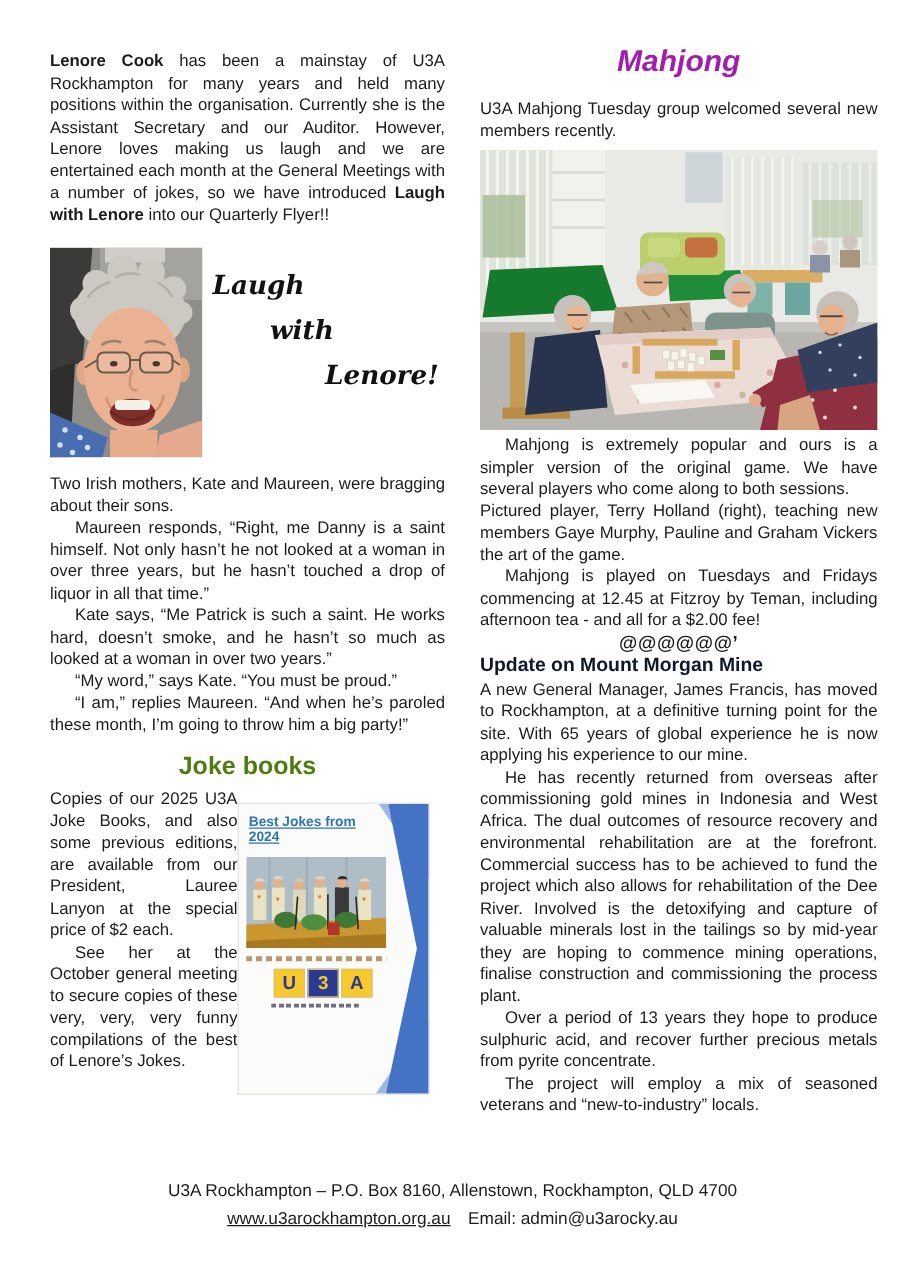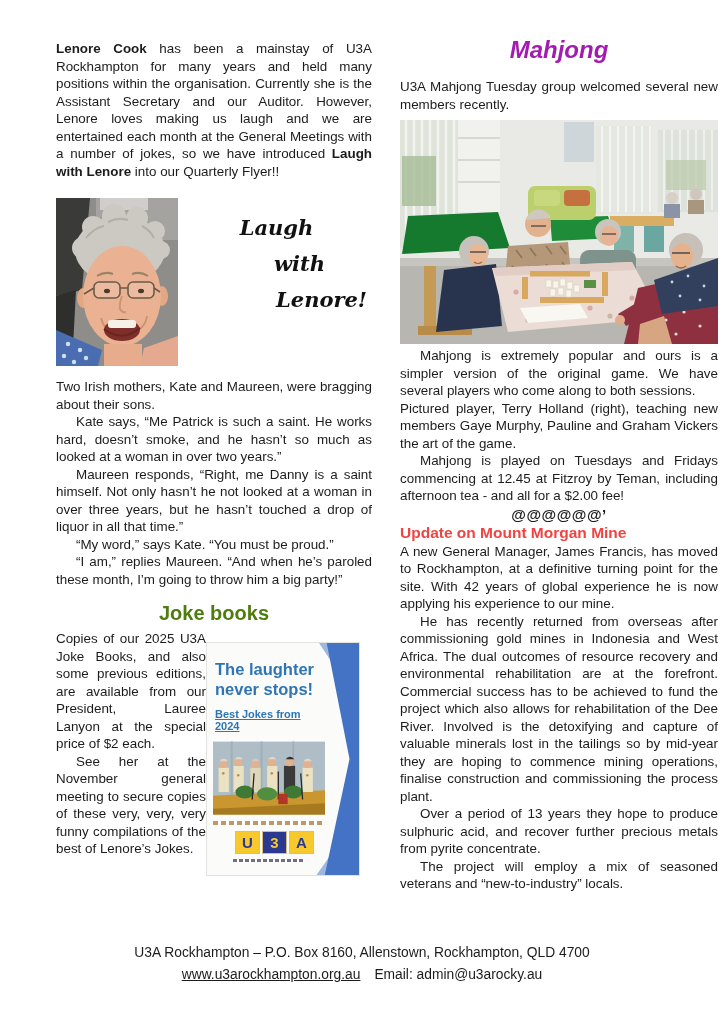--- a/index.html
+++ b/index.html
@@ -1,28 +1,28 @@
 <!DOCTYPE html>
 <html><head>
 <meta charset="utf-8">
 <style>
   html,body{margin:0;padding:0;}
   body{
     width:724px;height:1024px;background:#ffffff;position:relative;overflow:hidden;
     font-family:"Liberation Sans",sans-serif;color:#1c1c1c;
   }
-  .col{position:absolute;top:0;margin-left:16px;}
+  .col{position:absolute;top:0;}
   #col-left{left:40px;width:316px;top:40px;}
   #col-right{left:384px;width:318px;top:32px;}
   p.body{font-size:13.4px;line-height:17.5px;text-align:justify;margin:0;}
   .indent{text-indent:20px;}
   .bold{font-weight:bold;}
 
   
-  .photo-row{position:relative;height:172px;margin-top:18px;text-align:center;}
+  .photo-row{position:relative;height:172px;margin-top:18px;}
   .lenore-frame{width:122px;height:168px;overflow:hidden;}
   .laugh-script{position:absolute;left:130px;top:18px;
     font-family:"DejaVu Serif",serif;font-style:italic;font-weight:bold;font-size:21px;color:#111;}
   .laugh-script div{line-height:24px;}
   .laugh-l2{margin-left:46px;margin-top:12px;}
   .laugh-l3{margin-left:90px;margin-top:12px;}
 
   .joke{margin-top:8px;}
   .jokebooks-heading{font-size:20px;font-weight:bold;text-align:center;margin:14px 0 5px 0;color:#4d7c0f;}
   .books-row{display:flex;gap:0;align-items:flex-start;}
@@ -49,21 +49,21 @@
   .logo-yellow{background:#f7c92c;color:#2b3990;}
   .logo-blue{background:#2b3990;color:#f7c92c;}
   .blur-line2{height:3px;margin:5px 0 0 26px;width:70px;
     background:repeating-linear-gradient(90deg,#4a4a6a 0 4px,rgba(0,0,0,0) 4px 6px);opacity:.8;}
 
   
   .script-heading{text-align:center;font-family:Liberation Sans, sans-serif;font-style:italic;
     font-weight:bold;font-size:24px;margin:4px 0 14px 0;color:#a21caf;}
   .mahjong-photo{width:318px;height:224px;display:block;margin:7px 0 3px 0;}
   .divider{text-align:center;font-weight:bold;font-size:15px;letter-spacing:.5px;margin:1px 0 0 0;}
-  .mine-heading{font-size:15.5px;font-weight:bold;margin:1px 0 1px 0;color:#ef4444;}
+  .mine-heading{font-size:15.5px;font-weight:bold;margin:1px 0 1px 0;color:#0f172a;}
 
   .footer{position:absolute;left:0;width:724px;top:942px;text-align:center;font-size:13.8px;line-height:22px;}
   .footer .site{text-decoration:underline;cursor:pointer;}
   .footer .email{margin-left:14px;}
 </style>
 </head>
 <body>
 
 <div class="col" id="col-left">
 
@@ -111,39 +111,38 @@
     </div>
     <div class="laugh-script">
       <div class="laugh-l1">Laugh</div>
       <div class="laugh-l2">with</div>
       <div class="laugh-l3">Lenore!</div>
     </div>
   </div>
 
   <div class="joke">
     <p class="body">Two Irish mothers, Kate and Maureen, were bragging about their sons.</p>
+    <p class="body indent">Maureen responds, “Right, me Danny is a saint himself. Not only hasn’t he not looked at a woman in over three years, but he hasn’t touched a drop of liquor in all that time.”</p>
     <p class="body indent">Kate says, “Me Patrick is such a saint. He works hard, doesn’t smoke, and he hasn’t so much as looked at a woman in over two years.”</p>
-    <p class="body indent">Maureen responds, “Right, me Danny is a saint himself. Not only hasn’t he not looked at a woman in over three years, but he hasn’t touched a drop of liquor in all that time.”</p>
     <p class="body indent">“My word,” says Kate. “You must be proud.”</p>
     <p class="body indent">“I am,” replies Maureen. “And when he’s paroled these month, I’m going to throw him a big party!”</p>
   </div>
 
   <div class="jokebooks-heading">Joke books</div>
 
   <div class="books-row">
     <div class="books-text">
       <p class="body">Copies of our 2025 U3A Joke Books, and also some previous editions, are available from our President, Lauree Lanyon at the special price of $2 each.</p>
-      <p class="body indent">See her at the November general meeting to secure copies of these very, very, very funny compilations of the best of Lenore’s Jokes.</p>
+      <p class="body indent">See her at the October general meeting to secure copies of these very, very, very funny compilations of the best of Lenore’s Jokes.</p>
     </div>
 
     <div class="cover">
       <div class="band-light-top"></div>
       <div class="band-light-bot"></div>
       <div class="band-dark"></div>
-      <div class="cover-title"><span>The laughter</span><br><span>never stops!</span></div>
       <div class="cover-sub">Best Jokes from 2024</div>
       <svg class="cover-photo" viewBox="0 0 120 78">
         <rect width="120" height="78" fill="#aebdc6"></rect>
         <path d="M20 0 V58 M52 0 V56 M86 0 V55" stroke="#9fb0ba" stroke-width="2"></path>
         <polygon points="0,58 120,52 120,78 0,78" fill="#c9962f"></polygon>
         <polygon points="0,72 120,66 120,78 0,78" fill="#a87a20"></polygon>
         <g>
           <rect x="6" y="28" width="11" height="26" fill="#e9e3c4"></rect>
             <circle cx="11" cy="24" r="4.4" fill="#e2b28e"></circle>
             <path d="M7 21 a5 5 0 0 1 9 0" fill="#dcd6cd"></path>
@@ -296,21 +295,21 @@
     <path d="M276 146 q5 4 10 0" stroke="#9a5f40" stroke-width="1.3" fill="none"></path>
   </svg>
 
   <p class="body indent">Mahjong is extremely popular and ours is a simpler version of the original game. We have several players who come along to both sessions.</p>
   <p class="body">Pictured player, Terry Holland (right), teaching new members Gaye Murphy, Pauline and Graham Vickers the art of the game.</p>
   <p class="body indent">Mahjong is played on Tuesdays and Fridays commencing at 12.45 at Fitzroy by Teman, including afternoon tea - and all for a $2.00 fee!</p>
 
   <div class="divider">@@@@@@’</div>
 
   <div class="mine-heading">Update on Mount Morgan Mine</div>
-  <p class="body">A new General Manager, James Francis, has moved to Rockhampton, at a definitive turning point for the site. With 42 years of global experience he is now applying his experience to our mine.</p>
+  <p class="body">A new General Manager, James Francis, has moved to Rockhampton, at a definitive turning point for the site. With 65 years of global experience he is now applying his experience to our mine.</p>
   <p class="body indent">He has recently returned from overseas after commissioning gold mines in Indonesia and West Africa. The dual outcomes of resource recovery and environmental rehabilitation are at the forefront. Commercial success has to be achieved to fund the project which also allows for rehabilitation of the Dee River. Involved is the detoxifying and capture of valuable minerals lost in the tailings so by mid-year they are hoping to commence mining operations, finalise construction and commissioning the process plant.</p>
   <p class="body indent">Over a period of 13 years they hope to produce sulphuric acid, and recover further precious metals from pyrite concentrate.</p>
   <p class="body indent">The project will employ a mix of seasoned veterans and “new-to-industry” locals.</p>
 </div>
 
 <div class="footer">
   <div>U3A Rockhampton – P.O. Box 8160, Allenstown, Rockhampton, QLD 4700</div>
   <div>
     <span class="site">www.u3arockhampton.org.au</span><span class="email">Email: admin@u3arocky.au</span>
   </div>

